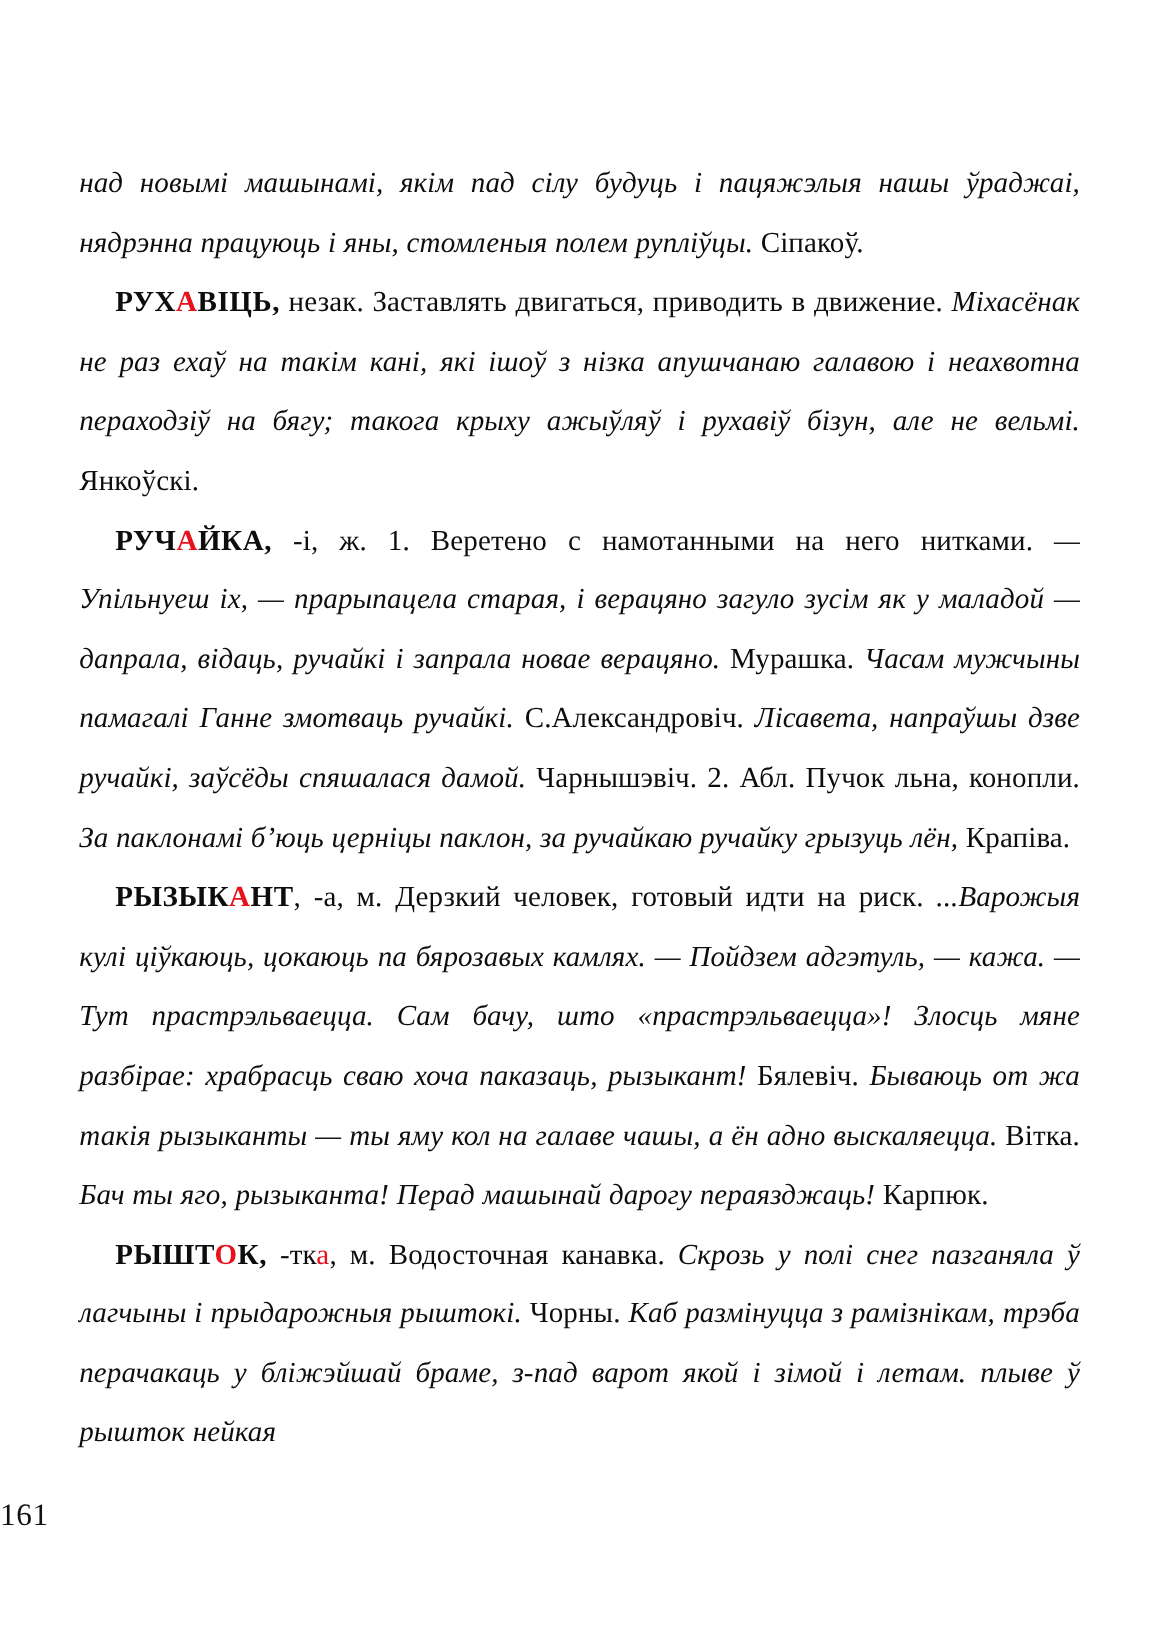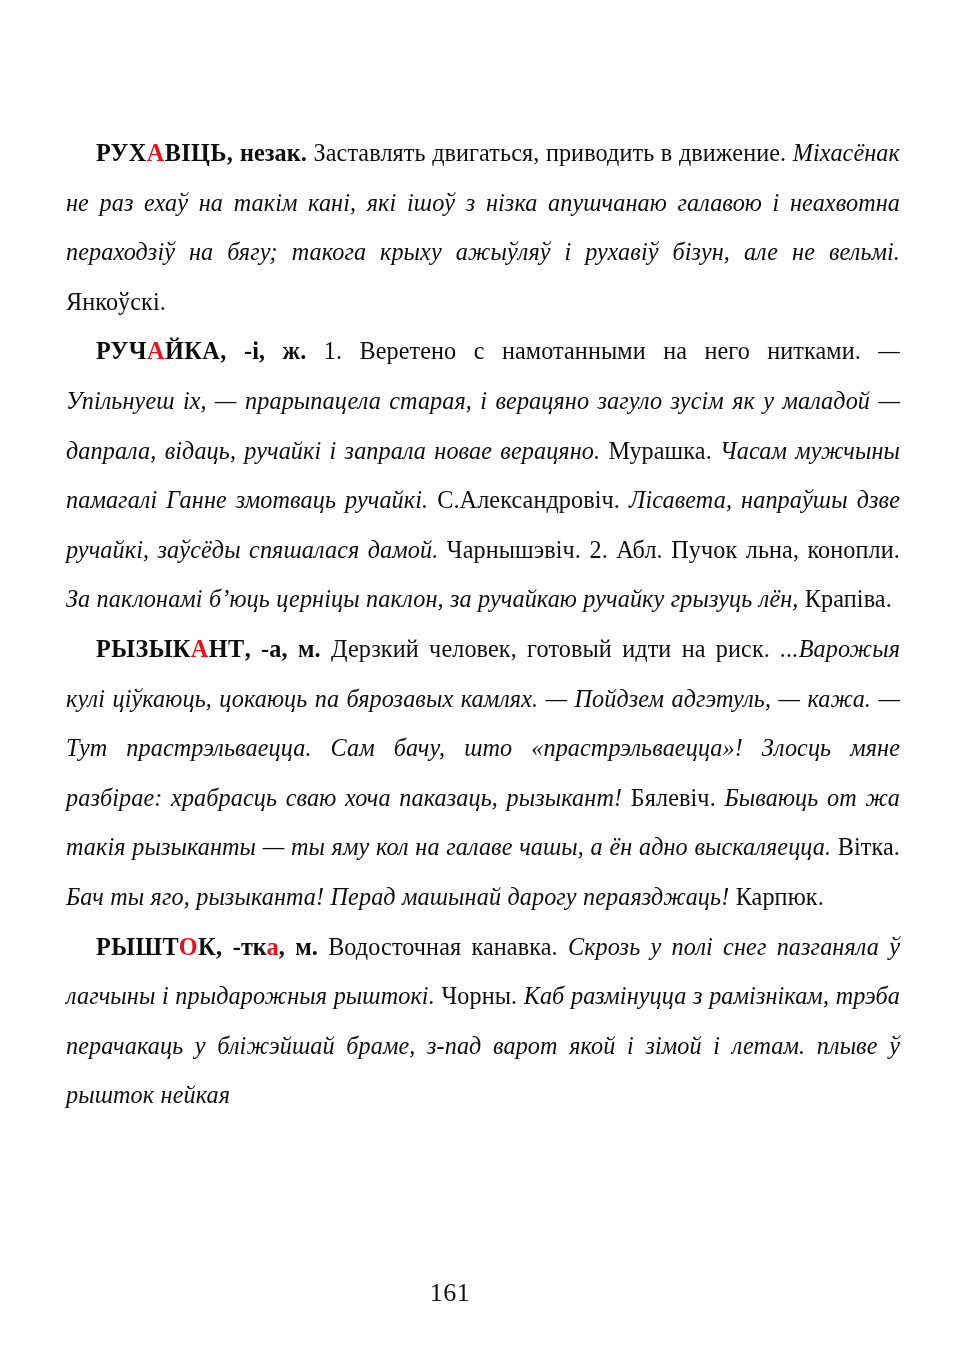--- a/index.html
+++ b/index.html
@@ -49,54 +49,54 @@
   
   .stress {
     color: #e8101a;
   }
   .stress-b {
     color: #e8101a;
     font-weight: 700;
   }
   
   .gram {
-    font-weight: 700;
+    font-weight: 400;
   }
   
   .lbl {
   }
   
   .q {
     font-style: italic;
   }
   
   .r {
     font-style: normal;
   }
 
   
   .folio {
     position: absolute;
     left: 0;
     top: 1248px;
     width: 900px;
-    text-align: center;
+    text-align: left;
     font-size: 26px;
     line-height: 30px;
     font-family: "Liberation Serif", "DejaVu Serif", serif;
     color: #111111;
     letter-spacing: 0.5px;
-    margin-top: 30px;
   }
 </style>
 </head>
 <body>
 
 <div class="page">
 
+  <p class="entry cont"><span class="q">над новымі машынамі, якім пад сілу будуць і пацяжэлыя нашы ўраджаі, нядрэнна працуюць і яны, стомленыя полем рупліўцы.</span><span class="r"> Сіпакоў.</span></p>
 
   <p class="entry"><span class="hw"><span>РУХ</span><span class="stress-b">А</span><span>ВІЦЬ</span><span>,</span></span> <span class="gram">незак.</span> <span class="r">Заставлять двигаться, приводить в движение.</span> <span class="q">Міхасёнак не раз ехаў на такім кані, які ішоў з нізка апушчанаю галавою і неахвотна пераходзіў на бягу; такога крыху ажыўляў і рухавіў бізун, але не вельмі.</span> <span class="r">Янкоўскі.</span></p>
 
   <p class="entry"><span class="hw"><span>РУЧ</span><span class="stress-b">А</span><span>ЙКА</span><span>,</span></span> <span class="gram">-і, ж.</span> <span class="r">1.</span> <span class="r">Веретено с намотанными на него нитками.</span> <span class="q">— Упільнуеш іх, — прарыпацела старая, і верацяно загуло зусім як у маладой — дапрала, відаць, ручайкі і запрала новае верацяно.</span> <span class="r">Мурашка.</span> <span class="q">Часам мужчыны памагалі Ганне змотваць ручайкі.</span> <span class="r">С.Александровіч.</span> <span class="q">Лісавета, напраўшы дзве ручайкі, заўсёды спяшалася дамой.</span> <span class="r">Чарнышэвіч.</span> <span class="r">2.</span> <span class="lbl">Абл.</span> <span class="r">Пучок льна, конопли.</span> <span class="q">За паклонамі б’юць церніцы паклон, за ручайкаю ручайку грызуць лён,</span> <span class="r">Крапіва.</span></p>
 
   <p class="entry"><span class="hw"><span>РЫЗЫК</span><span class="stress-b">А</span><span>НТ</span></span><span class="gram">,</span> <span class="gram">-а, м.</span> <span class="r">Дерзкий человек, готовый идти на риск.</span> <span class="q">...Варожыя кулі ціўкаюць, цокаюць па бярозавых камлях. — Пойдзем адгэтуль, — кажа. — Тут прастрэльваецца. Сам бачу, што «прастрэльваецца»! Злосць мяне разбірае: храбрасць сваю хоча паказаць, рызыкант!</span> <span class="r">Бялевіч.</span> <span class="q">Бываюць от жа такія рызыканты — ты яму кол на галаве чашы, а ён адно выскаляецца.</span> <span class="r">Вітка.</span> <span class="q">Бач ты яго, рызыканта! Перад машынай дарогу пераязджаць!</span> <span class="r">Карпюк.</span></p>
 
   <p class="entry"><span class="hw"><span>РЫШТ</span><span class="stress-b">О</span><span>К</span><span>,</span></span> <span class="gram"><span>-тк</span><span class="stress">а</span><span>, м.</span></span> <span class="r">Водосточная канавка.</span> <span class="q">Скрозь у полі снег пазганяла ў лагчыны і прыдарожныя рыштокі.</span> <span class="r">Чорны.</span> <span class="q">Каб размінуцца з рамізнікам, трэба перачакаць у бліжэйшай браме, з-пад варот якой і зімой і летам.</span> <span class="q">плыве ў рышток нейкая</span></p>
 
 </div>

